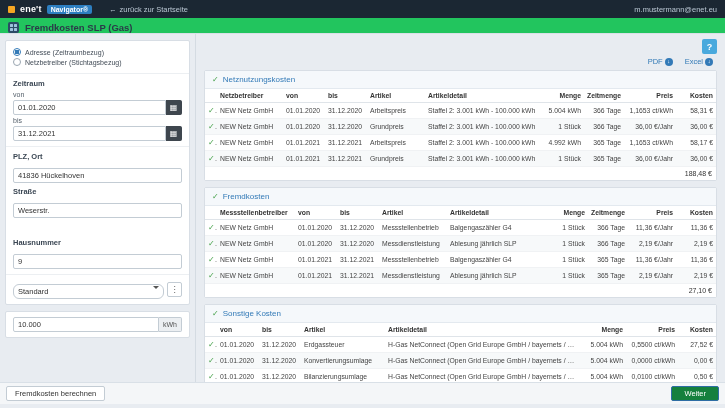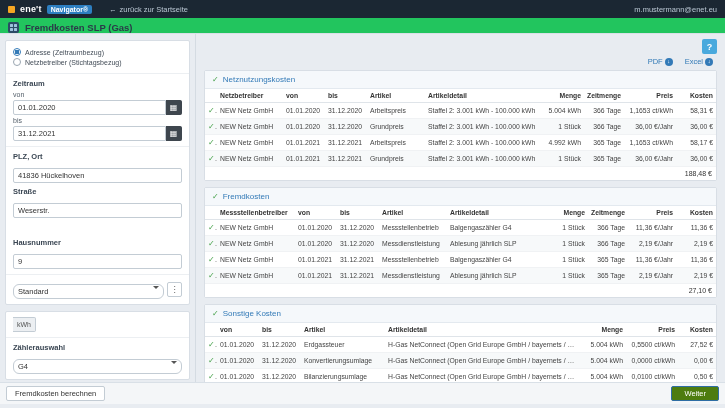--- a/index.html
+++ b/index.html
@@ -61,21 +61,21 @@
   table.t{width:100%;border-collapse:collapse;table-layout:fixed}
   .t th{font-size:6.8px;font-weight:bold;color:#333;text-align:left;padding:3px;border-bottom:1px solid #dfe4e9;white-space:nowrap;overflow:hidden}
   .t td{font-size:6.8px;color:#444;padding:3px;white-space:nowrap;overflow:hidden;text-overflow:ellipsis;border-bottom:1px solid #f0f2f4}
   .t tbody tr:nth-child(even){background:#f7f9fa}
   .t .num{text-align:right}
   .t tfoot td{border-bottom:none;border-top:1px solid #dfe4e9;font-size:7px;color:#333;padding:3px 4px;background:#fff}
 
   
   .footer{height:22px;background:#f4f6f8;border-top:1px solid #d9e0e7;display:flex;align-items:center;justify-content:space-between;padding:0 6px}
   .btn-default{height:15px;background:#fff;border:1px solid #c3ccd4;border-radius:2px;font-size:7.5px;color:#333;padding:0 8px;font-family:inherit;cursor:pointer}
-  .btn-primary{height:15px;background:#4d7c0f;border:1px solid #2e6da4;border-radius:2px;font-size:7.5px;color:#fff;padding:0 12px;font-family:inherit;cursor:pointer}
+  .btn-primary{height:15px;background:#15803d;border:1px solid #2e6da4;border-radius:2px;font-size:7.5px;color:#fff;padding:0 12px;font-family:inherit;cursor:pointer}
 </style>
 </head>
 <body>
 
 <div class="topbar">
   <span class="logo-mark"></span>
   <span class="logo-text">ene't</span>
   <span class="logo-badge">Navigator®</span>
   <span class="back-link">
     <span>←</span>
@@ -136,29 +136,22 @@
             <option>Standard</option>
           </select></span>
           <span class="dots-btn">⋮</span>
         </div>
       </div>
     </div>
 
     <div class="side-card">
       <div class="group">
         <div class="igroup">
+          <input class="input" value="10.000" style="">
           <span class="addon">kWh</span>
-        </div>
-      </div>
-      <div class="group">
-        <div class="glabel">Zählerauswahl</div>
-        <div class="selrow">
-          <span class="selwrap"><select>
-            <option>G4</option>
-          </select></span>
         </div>
       </div>
     </div>
   </div>
 
   <div class="main">
     <div class="help-row">
       <button class="help-btn">?</button>
     </div>
     <div class="export-row">

